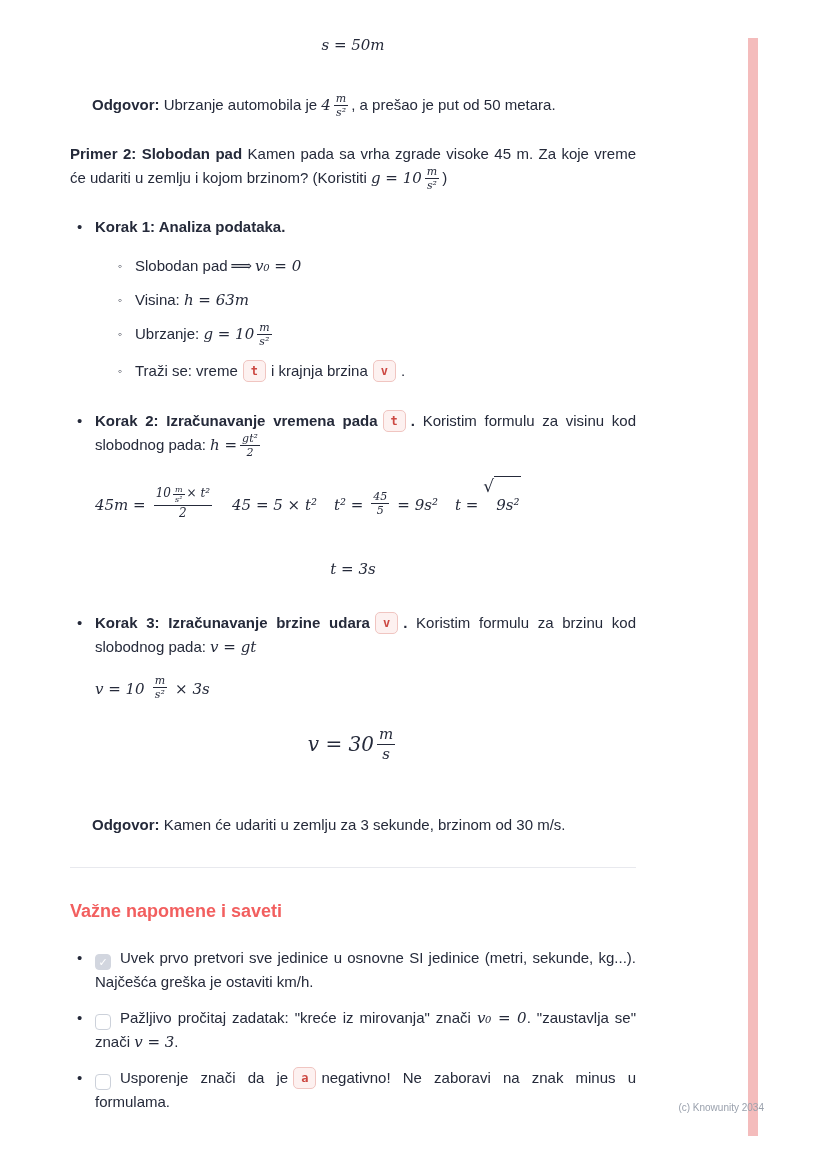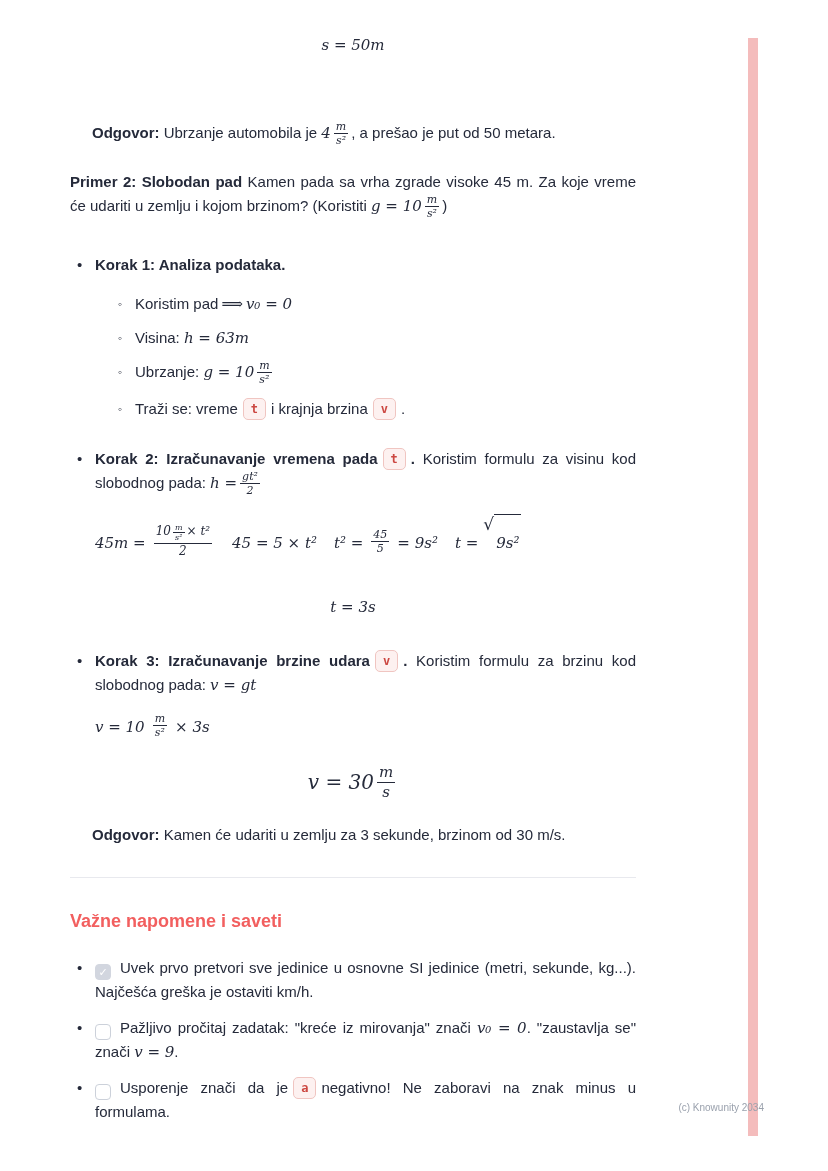--- a/index.html
+++ b/index.html
@@ -21,25 +21,25 @@
   .frac-tiny{font-size:8px;line-height:9px;margin:0 2px;}
   .nrow{display:inline-flex;align-items:flex-start;}
   .frac-big{font-size:15px;line-height:19px;}
   .sqrt{display:inline-flex;align-items:flex-start;}
   .radical{font-size:17px;line-height:20px;}
   .sqrt-arg{border-top:1px solid currentColor;padding:16px 2px;}
   .eq-center{text-align:center;}
   .eq-first{padding-top:33px;}
   .eq-t3s{margin-top:24px;}
   .eq-big{margin-top:24px;font-size:20px;line-height:30px;}
-  .answer{margin-top:64px;padding-left:22px;}
-  .answer-2{margin-top:20px;}
+  .answer{margin-top:36px;padding-left:22px;}
+  .answer-2{margin-top:48px;}
   .para{margin-top:22px;}
   .justify{text-align:justify;}
-  .li-top{position:relative;padding-left:25px;margin-top:32px;}
+  .li-top{position:relative;padding-left:25px;margin-top:22px;}
   .li-top::before{content:"•";position:absolute;left:7px;top:0;}
   .li-k2{margin-top:26px;}
   .li-k3{margin-top:30px;}
   .li-sub{position:relative;padding-left:65px;margin-top:10px;}
   .li-sub::before{content:"◦";position:absolute;left:48px;top:0;font-size:12px;}
   .li-first{margin-top:15px;}
   .eq-row{margin:16px 0 0 25px;display:flex;align-items:center;flex-wrap:wrap;column-gap:17px;}
   .eq-group{display:inline-flex;align-items:center;column-gap:5px;}
   .badge{display:inline-block;font-family:"DejaVu Sans Mono",monospace;font-size:12px;font-weight:700;
          line-height:16px;color:#cc4842;background:#fdf1f0;border:1px solid #f0c5c1;border-radius:5px;
@@ -84,21 +84,21 @@
           <span class="fn">m</span>
           <span class="fd">s²</span>
         </span><span>)</span>
     </p>
 
     <div class="li-top">
       <b>Korak 1: Analiza podataka.</b>
     </div>
 
     <div class="li-sub li-first">
-      <span>Koristim pad</span><span class="math arrow">⟹</span><span class="math">v₀ = 0</span>
+      <span>Slobodan pad</span><span class="math arrow">⟹</span><span class="math">v₀ = 0</span>
     </div>
 
     <div class="li-sub">
       <span>Visina:</span>
       <span class="math">h = 63m</span>
     </div>
 
     <div class="li-sub">
       <span>Ubrzanje:</span>
       <span class="math">g = 10</span><span class="frac">
@@ -192,21 +192,21 @@
 
     <h2 class="notes-heading">Važne napomene i saveti</h2>
 
     <div class="check-item first justify">
       <span class="checkbox checked"><span class="check">✓</span></span><span>Uvek prvo pretvori sve jedinice u osnovne SI jedinice (metri, sekunde, kg...). Najčešća greška je ostaviti km/h.</span>
     </div>
 
     <div class="check-item justify">
       <span class="checkbox unchecked"><span class="check">✓</span></span><span>Pažljivo pročitaj zadatak: "kreće iz mirovanja" znači</span>
       <span class="math">v₀ = 0</span><span>. "zaustavlja se" znači</span>
-      <span class="math">v = 9</span><span>.</span>
+      <span class="math">v = 3</span><span>.</span>
     </div>
 
     <div class="check-item justify">
       <span class="checkbox unchecked"><span class="check">✓</span></span><span>Usporenje znači da je</span><span class="badge">a</span><span>negativno! Ne zaboravi na znak minus u formulama.</span>
     </div>
 
   </div>
 
   <div class="footer">(c) Knowunity 2034</div>
 </div>

